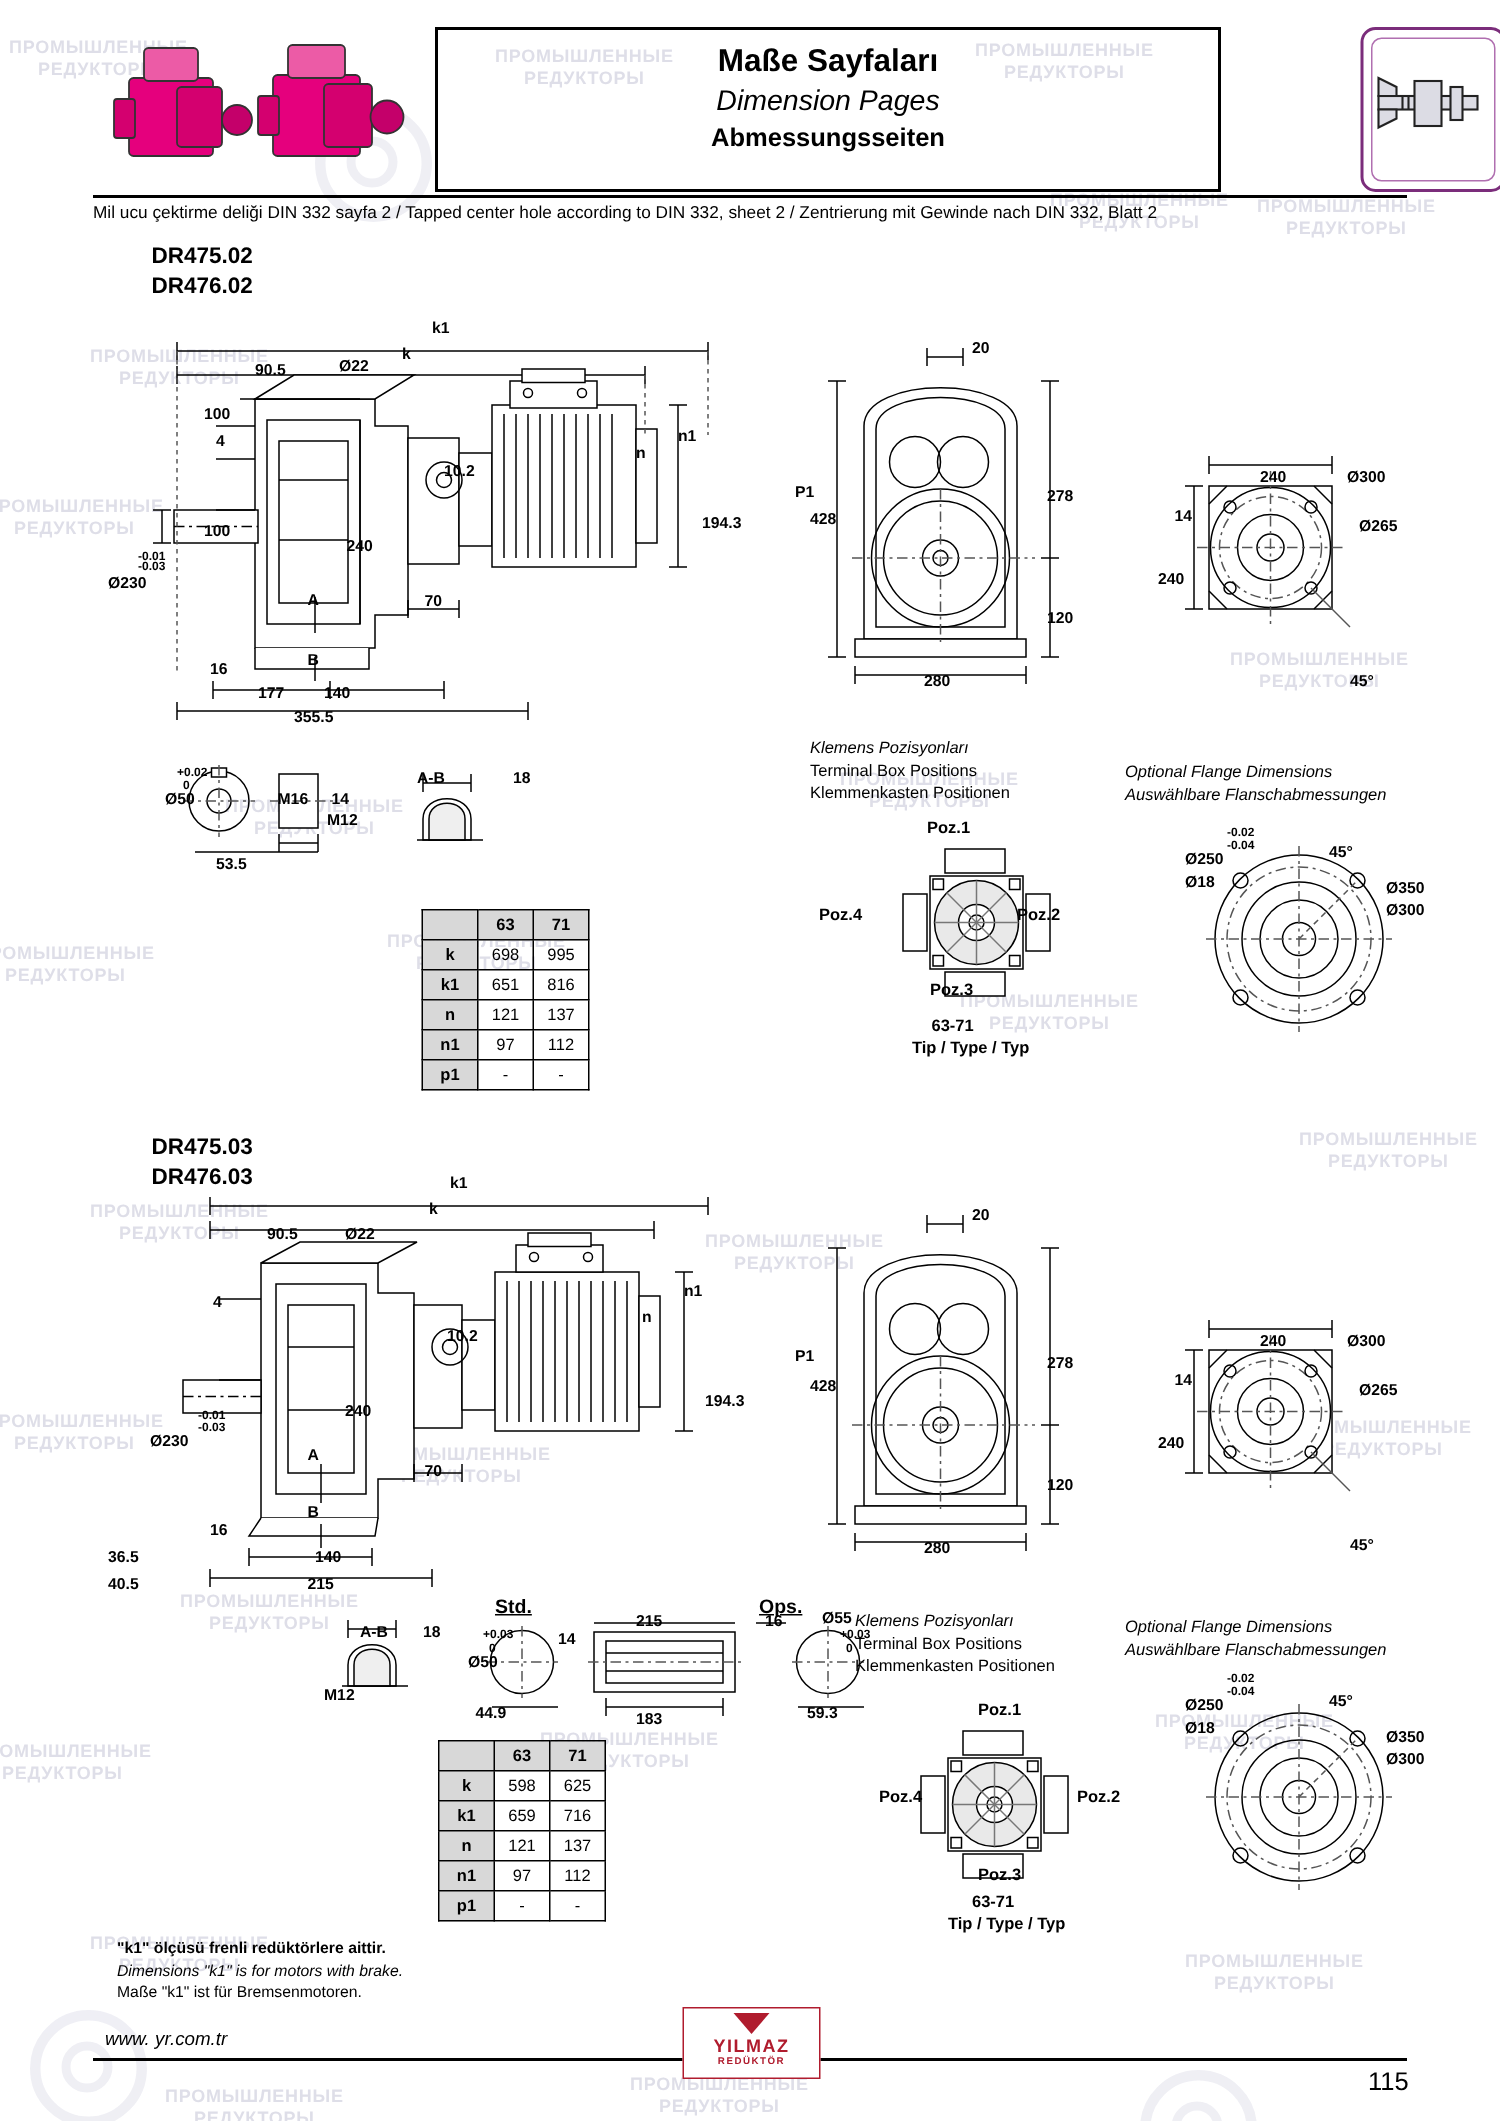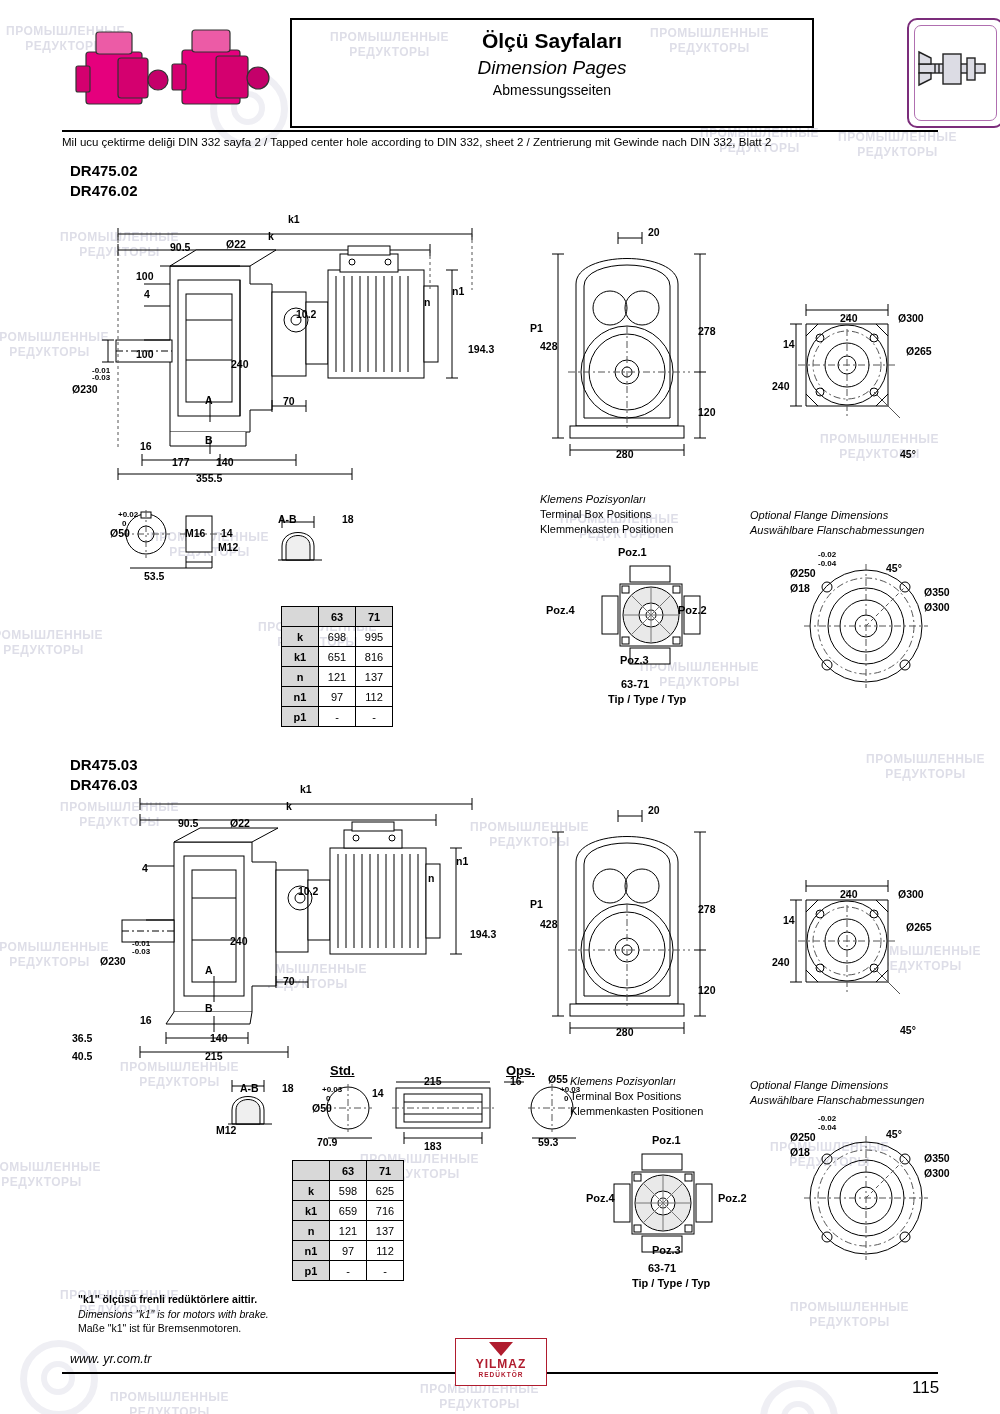--- a/index.html
+++ b/index.html
@@ -17,30 +17,30 @@
   .wm{position:absolute;color:#d9d9e4;font-size:12px;font-weight:bold;line-height:1.25;text-align:center;letter-spacing:.5px;opacity:.85;}
   .wm .r2{display:block;}
   .wm-ring{position:absolute;width:64px;height:64px;border-radius:50%;border:7px solid #e7e7ef;opacity:.65;}
   .wm-ring:after{content:"";position:absolute;left:14px;top:14px;width:22px;height:22px;border-radius:50%;border:6px solid #e7e7ef;}
 
   
   .hdr{position:absolute;left:62px;top:18px;width:876px;height:110px;}
   .hdr-box{position:absolute;left:228px;top:0;width:520px;height:106px;border:2px solid #000;text-align:center;}
   .hdr-t1{font-size:21px;font-weight:bold;margin-top:9px;}
   .hdr-t2{font-size:19px;font-style:italic;margin-top:4px;}
-  .hdr-t3{font-size:14px;margin-top:3px;}
+  .hdr-t3{font-size:17px;margin-top:3px;font-weight:bold;}
   .hdr-rule{position:absolute;left:0;top:112px;width:876px;height:2px;background:#000;}
 
   .caliper-box{position:absolute;left:845px;top:0;width:93px;height:106px;border:2px solid #7b2d7b;border-radius:10px;background:#fff;}
   .caliper-inner{position:absolute;left:5px;top:5px;right:5px;bottom:5px;border:1.5px solid #b06fb0;border-radius:7px;}
 
   .din-note{position:absolute;left:62px;top:136px;width:880px;font-size:11.5px;}
 
   
-  .model{position:absolute;font-size:15px;font-weight:bold;}
+  .model{position:absolute;font-size:15px;font-weight:bold;margin-left:31px;}
 
   
   .dim{position:absolute;font-size:10.5px;font-weight:bold;white-space:nowrap;}
   .lbl{position:absolute;font-size:11px;white-space:nowrap;}
   .lblb{position:absolute;font-size:11px;font-weight:bold;white-space:nowrap;}
 
   
   table.dims{position:absolute;border-collapse:collapse;font-size:11px;}
   table.dims td,table.dims th{border:1px solid #000;width:36px;height:19px;text-align:center;padding:0;font-weight:normal;}
   table.dims th{background:#d8d8d8;font-weight:bold;}
@@ -99,21 +99,21 @@
     <div class="wm" style="left:420px;top:1382px;"><span>ПРОМЫШЛЕННЫЕ</span><span class="r2">РЕДУКТОРЫ</span></div>
     <div class="wm" style="left:790px;top:1300px;"><span>ПРОМЫШЛЕННЫЕ</span><span class="r2">РЕДУКТОРЫ</span></div>
     <div class="wm" style="left:110px;top:1390px;"><span>ПРОМЫШЛЕННЫЕ</span><span class="r2">РЕДУКТОРЫ</span></div>
     <div class="wm-ring" style="left:20px;top:1340px;"></div>
     <div class="wm-ring" style="left:210px;top:70px;"></div>
     <div class="wm-ring" style="left:760px;top:1380px;"></div>
   </div>
 
   <div class="hdr">
     <div class="hdr-box">
-      <div class="hdr-t1">Ölçü Sayfaları</div>
+      <div class="hdr-t1">Maße Sayfaları</div>
       <div class="hdr-t2">Dimension Pages</div>
       <div class="hdr-t3">Abmessungsseiten</div>
     </div>
 
     <div style="position:absolute;left:0px;top:0px;width:220px;height:110px;">
       <svg width="220" height="112" viewBox="0 0 220 112">
         <g stroke="#333" stroke-width="1.2" fill="#e5007d">
           <rect x="24" y="34" width="56" height="52" rx="3"></rect>
           <rect x="34" y="14" width="36" height="22" rx="3" fill="#ec5ba6"></rect>
           <rect x="56" y="40" width="30" height="40" rx="3" fill="#d4006f"></rect>
@@ -661,21 +661,21 @@
         <line x1="10" y1="58" x2="54" y2="58"></line>
       </g>
     </svg>
   </div>
   <div class="dim" style="left:322px;top:1085px;font-size:8px;">+0.03</div>
   <div class="dim" style="left:326px;top:1094px;font-size:8px;">0</div>
   <div class="dim" style="left:312px;top:1102px;">Ø50</div>
   <div class="dim" style="left:372px;top:1087px;">14</div>
   <div class="dim" style="left:424px;top:1075px;">215</div>
   <div class="dim" style="left:424px;top:1140px;">183</div>
-  <div class="dim" style="left:317px;top:1136px;">70.9</div>
+  <div class="dim" style="left:317px;top:1136px;">44.9</div>
 
   <div class="dim" style="left:506px;top:1063px;font-size:13px;text-decoration:underline;">Ops.</div>
   <div style="position:absolute;left:500px;top:1080px;width:90px;height:70px;">
     <svg width="90" height="70" viewBox="0 0 90 70">
       <g stroke="#000" fill="none" stroke-width="1">
         <circle cx="52" cy="28" r="21"></circle>
         <line x1="28" y1="28" x2="76" y2="28" stroke-dasharray="7,3,2,3" stroke="#555"></line>
         <line x1="52" y1="4" x2="52" y2="52" stroke-dasharray="7,3,2,3" stroke="#555"></line>
         <line x1="4" y1="2" x2="24" y2="2"></line>
         <line x1="32" y1="58" x2="76" y2="58"></line>

